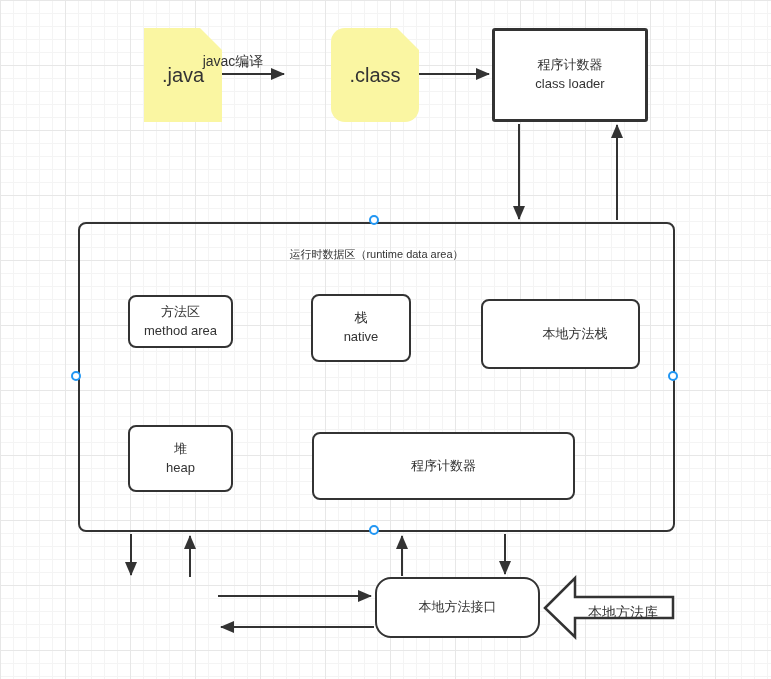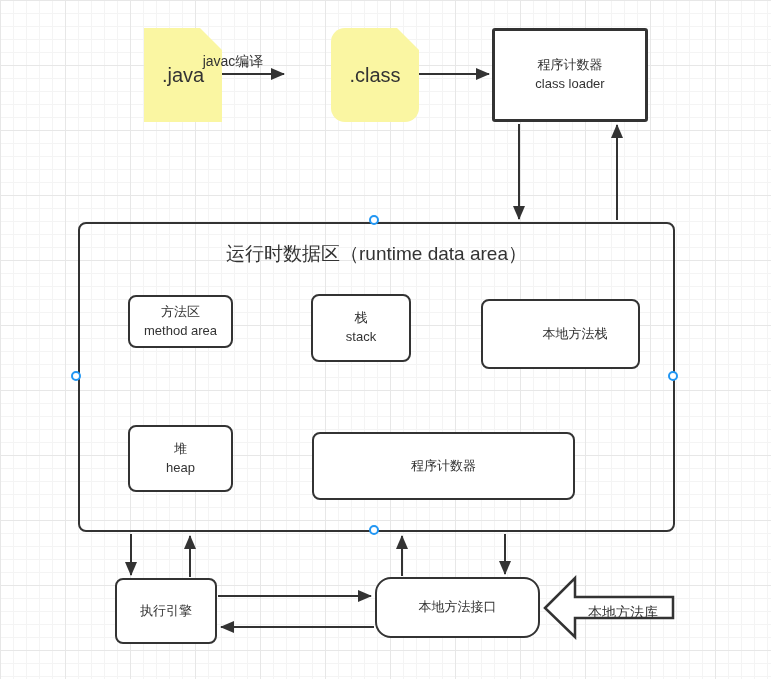--- a/index.html
+++ b/index.html
@@ -42,21 +42,21 @@
     text-align:center;font-size:14px;line-height:1.3;
     display:flex;align-items:center;justify-content:center;
   }
   #runtime-box{
     border:2.5px solid var(--stroke,#333);
     border-radius:8px;
     background:transparent;
   }
   #runtime-title{
     width:597px;left:78px;top:244px;height:20px;
-    font-size:19px;
+    font-size:11px;
   }
   .conn-pt{
     width:10px;height:10px;border-radius:50%;
     background:#fff;border:2px solid var(--conn,#2196f3);
     margin-left:-7px;margin-top:-7px;
   }
   svg.overlay{position:absolute;left:0;top:0;pointer-events:none;}
   svg .connector{stroke:var(--stroke,#333);stroke-width:2;fill:none;}
   svg .blockarrow{fill:#ffffff;stroke:var(--stroke,#333);stroke-width:2.5;stroke-linejoin:miter;}
 </style>
@@ -104,44 +104,41 @@
   <div class="abs" id="runtime-box" style="left:78px;top:222px;width:597px;height:310px;"></div>
   <div class="abs free-label" id="runtime-title">运行时数据区（runtime data area）</div>
 
   <div class="abs shape" style="left:128px;top:295px;width:105px;height:53px;">
     <span>方法区</span>
     <span>method area</span>
   </div>
 
   <div class="abs shape" style="left:311px;top:294px;width:100px;height:68px;">
     <span>栈</span>
-    <span>stack</span>
+    <span>native</span>
   </div>
 
   <div class="abs shape" style="left:481px;top:299px;width:159px;height:70px;padding-left:29px;">
     <span>本地方法栈</span>
   </div>
 
   <div class="abs shape" style="left:128px;top:425px;width:105px;height:67px;">
     <span>堆</span>
     <span>heap</span>
   </div>
 
   <div class="abs shape" style="left:312px;top:432px;width:263px;height:68px;">
     <span>程序计数器</span>
   </div>
 
   <div class="abs conn-pt" style="left:376px;top:222px;"></div>
   <div class="abs conn-pt" style="left:78px;top:378px;"></div>
   <div class="abs conn-pt" style="left:675px;top:378px;"></div>
   <div class="abs conn-pt" style="left:376px;top:532px;"></div>
 
-  <div class="abs shape mid" style="left:115px;top:578px;width:102px;height:66px;">
-    <span>执行引擎</span>
-  </div>
 
   <div class="abs shape mid" style="left:375px;top:577px;width:165px;height:61px;border-radius:16px;">
     <span>本地方法接口</span>
   </div>
 
   <div class="abs free-label" style="left:576px;top:598px;width:94px;height:28px;">本地方法库</div>
 
 </div>
 
 </body></html>

